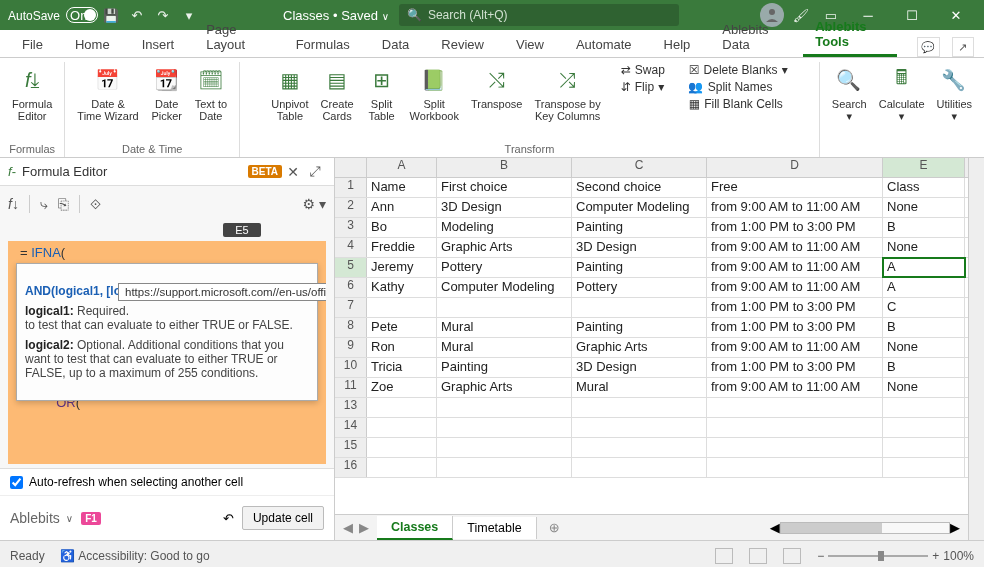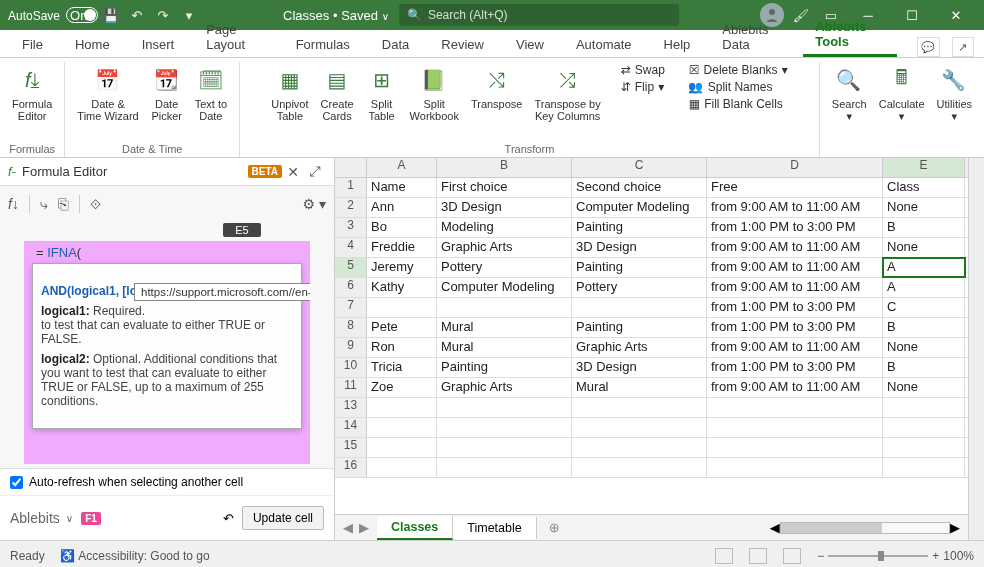--- a/index.html
+++ b/index.html
@@ -34,21 +34,21 @@
 .body { display: flex; height: 382px; }
 .pane { width: 335px; border-right: 1px solid #ccc; display: flex; flex-direction: column; background: #f7f7f7; }
 .pane-h { height: 28px; display: flex; align-items: center; padding: 0 8px; background: #fff; border-bottom: 1px solid #ddd; }
 .pane-h .tit { font-size: 13px; color: #333; flex: 1; }
 .beta { background: #d97a00; color: #fff; font-size: 10px; padding: 1px 4px; border-radius: 2px; font-weight: 600; }
 .pane-h .pi { width: 22px; text-align: center; cursor: pointer; color: #555; font-size: 14px; }
 .pane-tb { height: 36px; display: flex; align-items: center; padding: 0 8px; gap: 10px; }
 .pane-tb .tbi { cursor: pointer; color: #555; font-size: 14px; }
 .pane-tb .sep { width: 1px; height: 18px; background: #ccc; }
 .cellref { background: #444; color: #fff; font-size: 11px; padding: 1px 12px; border-radius: 2px; margin: 0 auto 0 150px; }
-.formula { flex: 1; padding: 4px 12px; font-family: Consolas, monospace; font-size: 13px; background: #f0abfc; margin: 4px 24px; overflow: hidden; position: relative; }
+.formula { flex: 1; padding: 4px 12px; font-family: Consolas, monospace; font-size: 13px; background: #fdba74; margin: 4px 8px; overflow: hidden; position: relative; }
 .formula .ln { white-space: pre; color: #333; }
 .fn-ifna { color: #1a5fb4; }
 .fn-and { color: #a51d2d; }
 .fn-or { color: #613583; }
 .tooltip { position: absolute; top: 22px; left: 8px; right: 8px; background: #fdfdfd; border: 1px solid #aaa; padding: 20px 8px; font-family: "Segoe UI"; font-size: 12px; color: #444; box-shadow: 0 2px 6px rgba(0,0,0,.2); }
 .tooltip .sig { color: #1a5fb4; font-weight: 600; margin-bottom: 6px; }
 .tooltip .arg { margin-top: 6px; }
 .tooltip .arg b { color: #222; }
 .urlbox { position: absolute; top: 42px; left: 110px; background: #fff; border: 1px solid #888; padding: 2px 6px; font-size: 11.5px; color: #333; z-index: 5; white-space: nowrap; }
 .pane-foot { padding: 6px 10px; font-size: 12px; display: flex; align-items: center; gap: 6px; border-top: 1px solid #ddd; background: #fff; }

